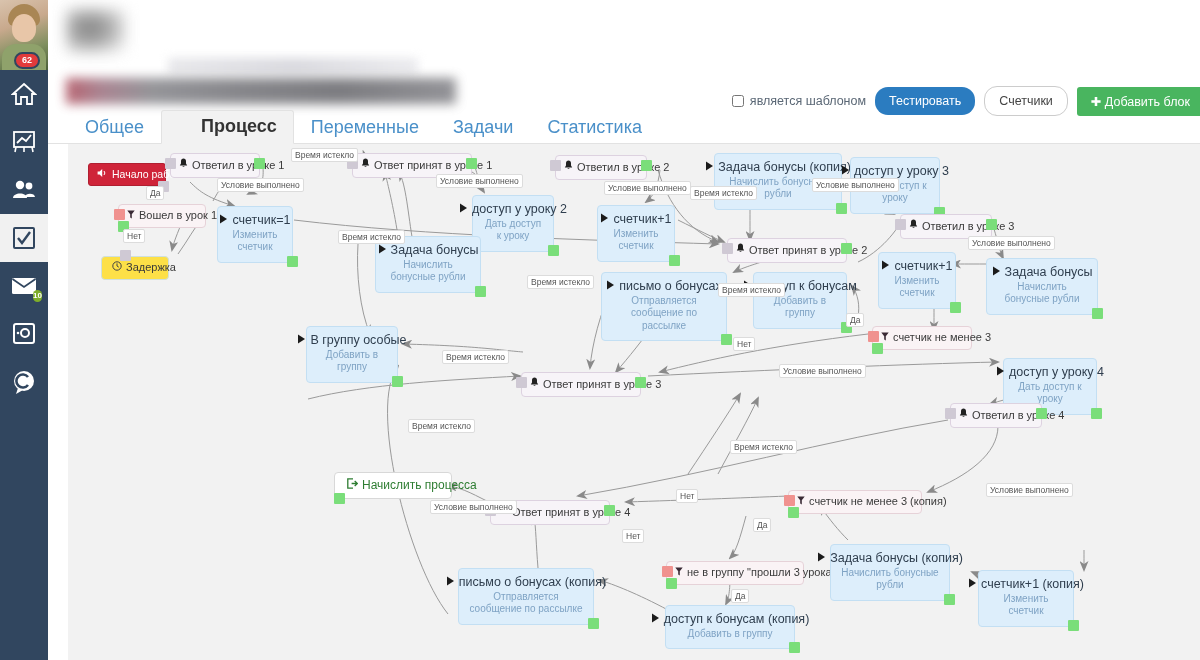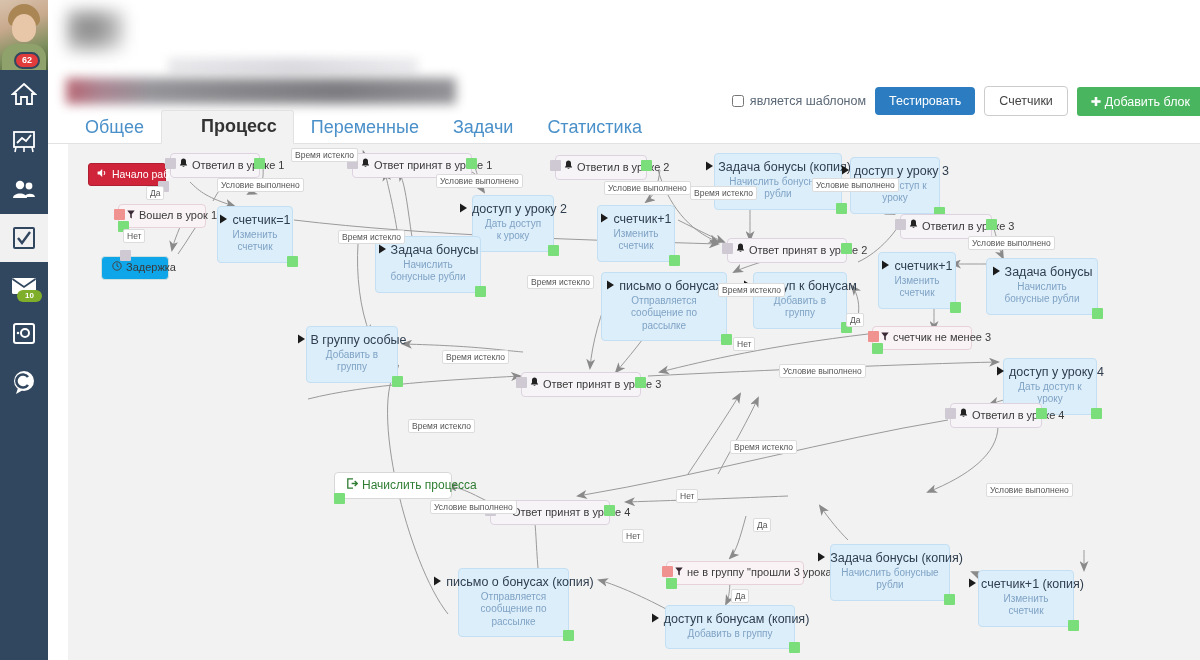--- a/index.html
+++ b/index.html
@@ -40,21 +40,21 @@
     border:2px solid #31465f;
   }
   .side-item{
     position:relative; height:48px; display:flex; align-items:center; justify-content:center;
     cursor:pointer;
   }
   .side-item.active{ background:#f1f1f1; }
   .side-item svg{ display:block; }
   .side-badge{
     position:absolute; right:6px; bottom:8px; background:#7fae2a; color:#fff;
-    border-radius:9px; font-size:8px; font-weight:bold; padding:1px 8px; line-height:1.3;
+    border-radius:9px; font-size:8px; font-weight:bold; padding:1px 0; line-height:1.3;
   }
 
   
   .header{
     position:absolute; left:48px; top:0; width:1152px; height:118px;
     background:#fff;
   }
   .blur-logo{
     position:absolute; left:18px; top:8px; width:60px;height:46px;
     background:radial-gradient(ellipse at 40% 45%, #6d6d6d 0%, #9a9a9a 38%, #d8d8d8 70%, #ffffff 100%);
@@ -70,21 +70,21 @@
     background:linear-gradient(90deg,#e2e2e6,#cfcfd6,#e6e6ea);
     filter:blur(5px); opacity:.8;
   }
 
   .header-actions{
     position:absolute; right:0; top:86px; display:flex; align-items:center; gap:9px;
   }
   .tmpl-check{ display:flex; align-items:center; gap:6px; color:#5a6775; font-size:12.5px;}
   .tmpl-check input{ width:12px;height:12px; }
   .btn{
-    border:none; cursor:pointer; font-size:12.5px; border-radius:4px;
+    border:none; cursor:pointer; font-size:12.5px; border-radius:13px;
     padding:7px 14px; font-family:inherit;
   }
   .btn-primary{ background:#2b7cc0; color:#fff; }
   .btn-default{ background:#fff; color:#444; border:1px solid #ccc; }
   .btn-success{ background:#49b55f; color:#fff; border-radius:3px 0 0 3px; padding-right:10px;}
 
   
   .tabs{
     position:absolute; left:48px; top:118px; width:1152px; height:26px;
     display:flex; align-items:flex-end; padding-left:20px;
@@ -132,21 +132,21 @@
     color:#3a3a3a; font-size:11px;
   }
   
   .n-action{
     background:#ddeefb; border-color:#c3dff3; padding:6px 10px 8px;
     text-align:center; color:#2c3e50;
   }
   .n-action .title{ justify-content:center; font-size:12.5px; color:#2f3e4e; }
   
   .n-delay{
-    background:#0ea5e9; border-color:#cfe0de; padding:4px 10px; color:#3a3a3a;
+    background:#fde047; border-color:#cfe0de; padding:4px 10px; color:#3a3a3a;
     font-size:11px;
   }
   
   .n-finish{
     background:#ffffff; border-color:#d8d8d8; padding:5px 12px; color:#2e7d32;
     font-size:12px;
   }
 
   .port{
     position:absolute; width:11px; height:11px; border-radius:1px;
@@ -610,51 +610,61 @@
       <div class="node n-event" style="left: 422px; top: 356px; width: 120px;">
         <div class="title">
           <span><svg width="9" height="11" viewBox="0 0 9 11" style="flex:none">
               <path d="M4.5 0.5 C3 0.5 2 1.6 2 3.2 L2 5.6 L0.8 7.4 L8.2 7.4 L7 5.6 L7 3.2 C7 1.6 6 0.5 4.5 0.5 Z M3.3 8.2 A1.3 1.3 0 0 0 5.7 8.2 Z" fill="#222"></path>
             </svg></span>
           <span>Ответ принят в уроке 4</span>
         </div>
         <span class="port gray" style="left: -6px; top: 4px;"></span>
         <span class="port green" style="right: -6px; top: 4px;"></span>
       </div>
-      <div class="node n-cond" style="left: 598px; top: 417px; width: 138px;">
+      <div class="node n-cond" style="left: 720px; top: 346px; width: 134px;">
         <div class="title">
           <span><svg width="8" height="9" viewBox="0 0 8 9" style="flex:none">
               <path d="M0.3 0.6 L7.7 0.6 L4.8 4.2 L4.8 8.4 L3.2 7.4 L3.2 4.2 Z" fill="#3a2a35"></path>
             </svg></span>
-          <span>не в группу "прошли 3 урока"</span>
+          <span>счетчик не менее 3 (копия)</span>
         </div>
         <span class="port red" style="left: -5px; top: 4px;"></span>
         <span class="port green" style="left: -1px; bottom: -5px;"></span>
       </div>
+      <div class="node n-cond" style="left: 598px; top: 417px; width: 138px;">
+        <div class="title">
+          <span><svg width="8" height="9" viewBox="0 0 8 9" style="flex:none">
+              <path d="M0.3 0.6 L7.7 0.6 L4.8 4.2 L4.8 8.4 L3.2 7.4 L3.2 4.2 Z" fill="#3a2a35"></path>
+            </svg></span>
+          <span>не в группу "прошли 3 урока"</span>
+        </div>
+        <span class="port red" style="left: -5px; top: 4px;"></span>
+        <span class="port green" style="left: -1px; bottom: -5px;"></span>
+      </div>
       <div class="node n-action" style="left: 762px; top: 400px; width: 120px;">
         <div class="title">
           <span><svg width="9" height="10" viewBox="0 0 9 10" style="flex:none">
               <path d="M1 0.6 L8 5 L1 9.4 Z" fill="#1b1b1b"></path>
             </svg></span>
           <span>Задача бонусы (копия)</span>
         </div>
         <div class="sub">Начислить бонусные рубли</div>
         <span class="port green" style="right: -6px; bottom: -5px;"></span>
       </div>
       <div class="node n-action" style="left: 910px; top: 426px; width: 96px;">
         <div class="title">
           <span><svg width="9" height="10" viewBox="0 0 9 10" style="flex:none">
               <path d="M1 0.6 L8 5 L1 9.4 Z" fill="#1b1b1b"></path>
             </svg></span>
           <span>счетчик+1 (копия)</span>
         </div>
         <div class="sub">Изменить счетчик</div>
         <span class="port green" style="right: -6px; bottom: -5px;"></span>
       </div>
-      <div class="node n-action" style="left: 390px; top: 424px; width: 111px;">
+      <div class="node n-action" style="left: 390px; top: 424px; width: 136px;">
         <div class="title">
           <span><svg width="9" height="10" viewBox="0 0 9 10" style="flex:none">
               <path d="M1 0.6 L8 5 L1 9.4 Z" fill="#1b1b1b"></path>
             </svg></span>
           <span>письмо о бонусах (копия)</span>
         </div>
         <div class="sub">Отправляется сообщение по рассылке</div>
         <span class="port green" style="right: -6px; bottom: -5px;"></span>
       </div>
       <div class="node n-action" style="left: 597px; top: 461px; width: 130px;">

